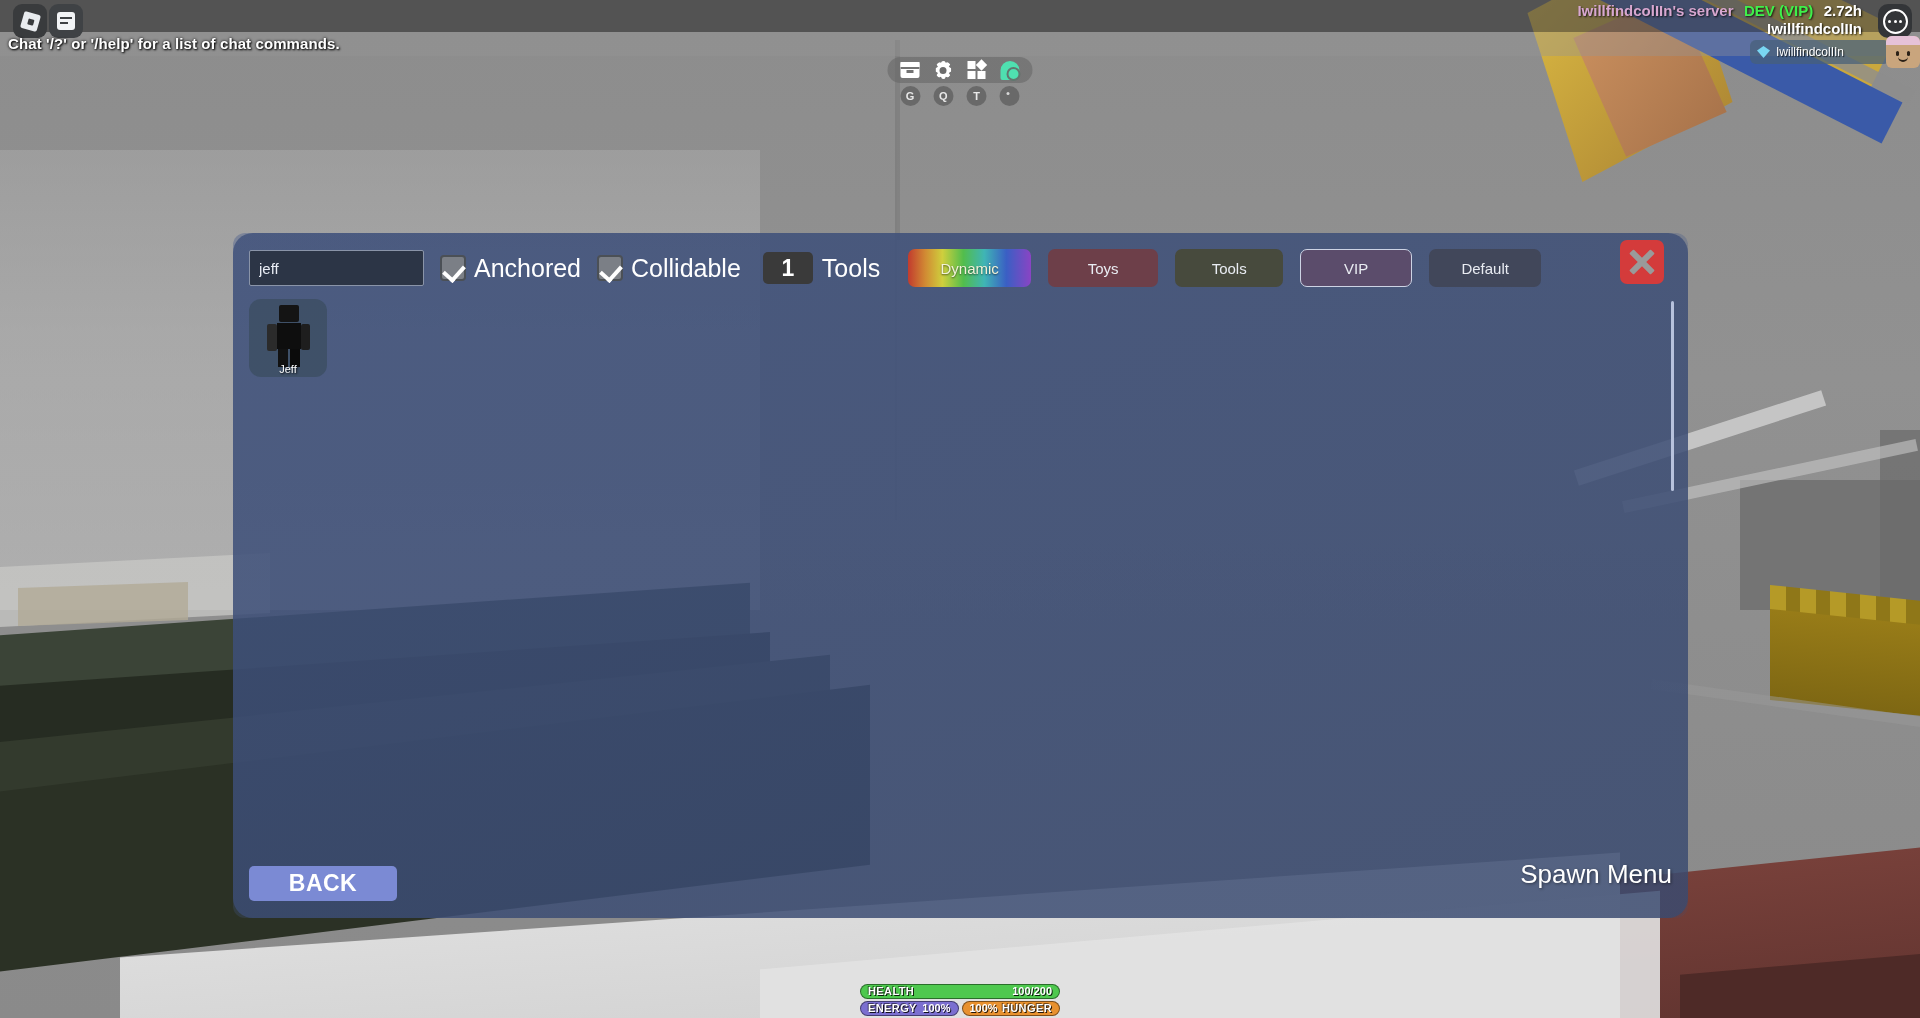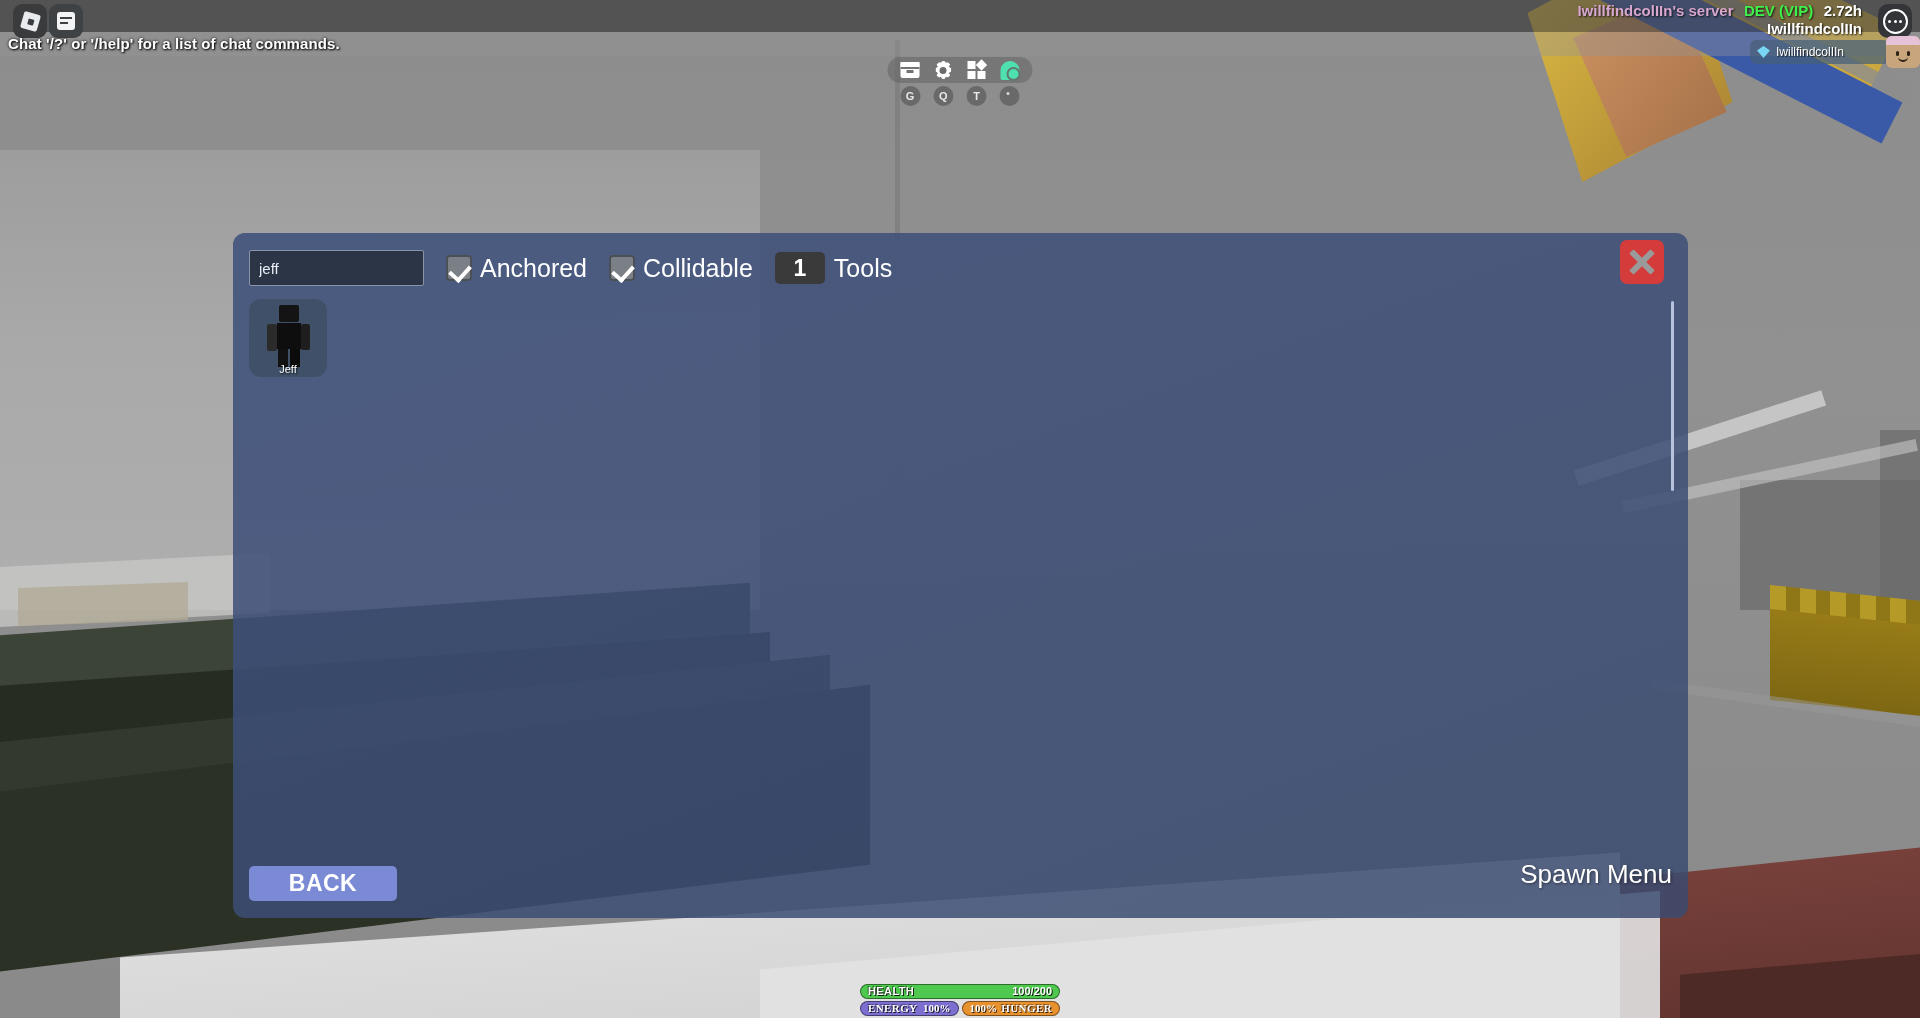--- a/index.html
+++ b/index.html
@@ -143,31 +143,31 @@
   .avatar { position:absolute; right:0; top:36px; width:34px; height:32px;
             background:#c9a57d; border-radius:6px; overflow:hidden; }
   .avatar .hat { position:absolute; left:0; top:0; width:34px; height:9px; background:#e6c2d8; }
   .avatar .eye { position:absolute; width:3px; height:5px; background:#2b2117; border-radius:2px; top:15px; }
   .avatar .eye.l { left:10px; } .avatar .eye.r { left:21px; }
   .avatar .mouth { position:absolute; left:12px; top:21px; width:10px; height:5px;
                    border-bottom:2px solid #2b2117; border-radius:0 0 8px 8px; }
 
   
   .panel { position:absolute; left:233px; top:233px; width:1455px; height:685px;
-           background:rgba(58,74,110,.80); border-radius:12px; }
+           background:rgba(58,74,110,.80); border-radius:20px; }
   .panel-inner-glow { position:absolute; inset:0; border-radius:12px;
            background:linear-gradient(160deg, rgba(70,90,140,.40), rgba(60,78,118,.18)); pointer-events:none; }
 
   .topctrls { position:absolute; left:16px; top:14px; right:16px; height:42px; display:flex; align-items:center; }
 
   .search-input { width:175px; height:36px; background:#2c3546; border:1px solid #8a94a8;
                   border-radius:2px; color:#e9edf5; font-size:15px; padding-left:9px;
                   font-family:"Liberation Sans", sans-serif; outline:none; }
 
-  .chk-group { display:flex; align-items:center; gap:8px; margin-left:22px; }
+  .chk-group { display:flex; align-items:center; gap:8px; margin-left:16px; }
   .chk { width:26px; height:26px; background:#7b7f86; border:2px solid #4b5056; border-radius:4px;
          position:relative; }
   .chk::after { content:""; position:absolute; left:5px; top:4px; width:10px; height:16px;
                 border-right:4px solid #ffffff; border-bottom:4px solid #ffffff; transform:rotate(42deg); }
   .chk-label { font-size:25px; color:#fff; }
 
   .size-group { display:flex; align-items:center; gap:9px; margin-left:22px; }
   .size-box { width:50px; height:32px; background:#3a3a3a; border-radius:5px;
               display:flex; align-items:center; justify-content:center;
               color:#fff; font-size:23px; font-weight:bold; }
@@ -217,21 +217,21 @@
 
   
   .stats { position:absolute; left:50%; bottom:0px; transform:translateX(-50%); width:200px; }
   .statbar { height:15px; border-radius:8px; position:relative; overflow:hidden; margin-bottom:2px;
              border:1px solid rgba(0,0,0,.45); }
   .health { background:#4ec84e; }
   .statbar .lab { position:absolute; left:7px; top:0; line-height:13px; font-size:11px; font-weight:bold;
                   color:#fff; text-shadow:1px 1px 0 rgba(0,0,0,.85), -1px -1px 0 rgba(0,0,0,.5); letter-spacing:.4px; }
   .statbar .val { position:absolute; right:7px; top:0; line-height:13px; font-size:11px; font-weight:bold;
                   color:#fff; text-shadow:1px 1px 0 rgba(0,0,0,.85); }
-  .duo { display:flex; gap:3px;font-family:Liberation Serif, serif; }
+  .duo { display:flex; gap:3px; }
   .energy { background:#7b6fd0; flex:1; }
   .hunger { background:#e8912f; flex:1; }
   .hunger .lab { left:auto; right:7px; }
   .hunger .val { right:auto; left:7px; }
 </style>
 </head>
 <body>
 
 <div id="app">
 
@@ -345,20 +345,29 @@
       <div class="chk-group">
         <div class="chk"></div>
         <div class="chk-label">Collidable</div>
       </div>
 
       <div class="size-group">
         <div class="size-box">1</div>
         <div class="size-label">Tools</div>
       </div>
 
+      <div class="cat-btns">
+        <div class="cat dynamic">
+          <span>Dynamic</span>
+        </div>
+        <div class="cat toys">Toys</div>
+        <div class="cat tools">Tools</div>
+        <div class="cat vip">VIP</div>
+        <div class="cat default">Default</div>
+      </div>
 
       <div class="close-btn">
         <div class="close-x"></div>
       </div>
     </div>
 
     <div class="grid">
       <div class="tile">
         <div class="fig">
           <div class="head"></div>

